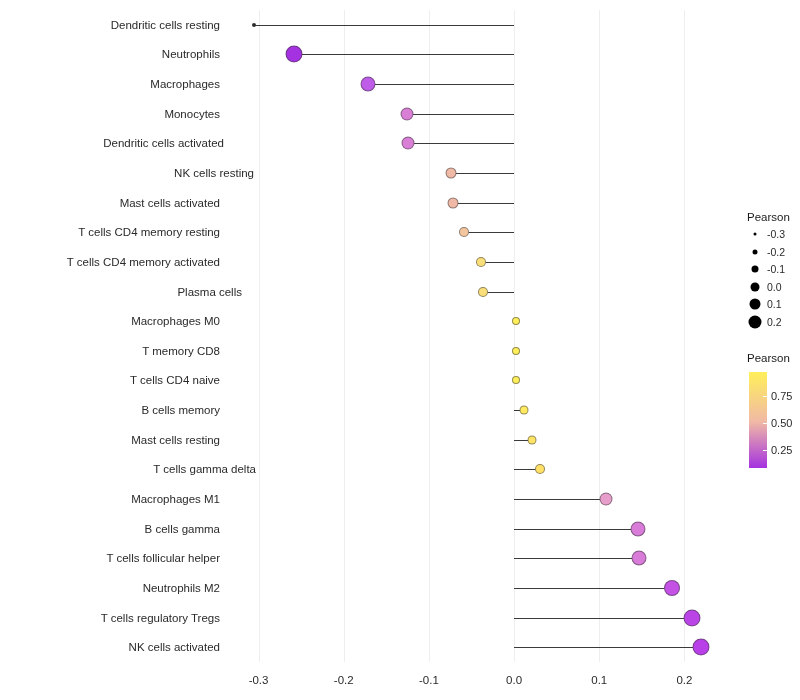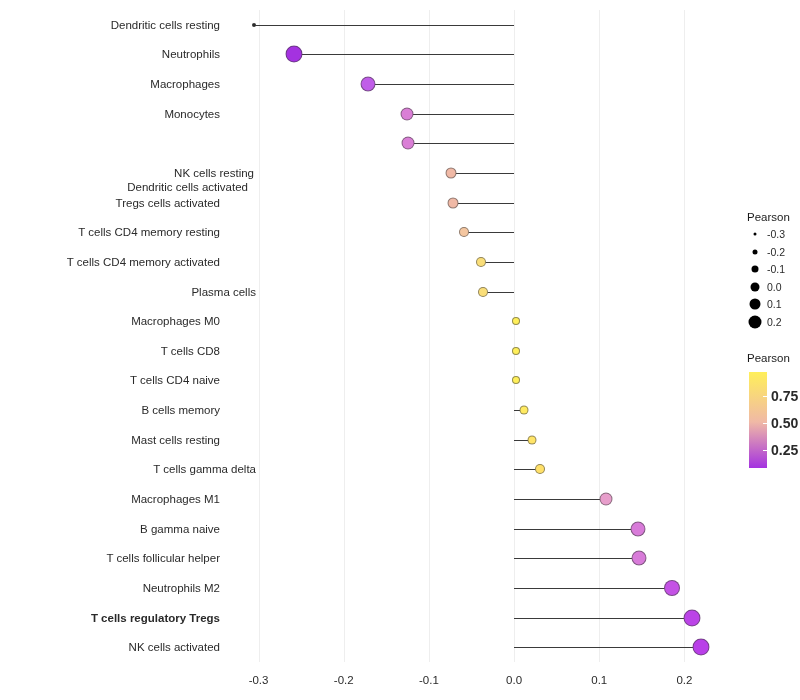--- a/index.html
+++ b/index.html
@@ -78,25 +78,24 @@
     background: #000000;
     transform: translate(-50%, -50%);
   }
   .colorbar {
     position: absolute;
     width: 18px;
     border: 0;
   }
   .cbar-tick-label {
     position: absolute;
-    font-size: 14px;
+    font-size: 11px;
     color: #2a2a2a;
     transform: translateY(-50%);
     white-space: nowrap;
-    font-weight: bold;
   }
   .cbar-tick {
     position: absolute;
     height: 1px;
     width: 4px;
     background: #ffffff;
   }
 </style>
 </head>
 <body>
@@ -120,69 +119,69 @@
       <div class="pt" style="left: 254.293px; top: 24.8182px; width: 4px; height: 4px; background: rgb(42, 42, 42);"></div>
       <div class="ylabel" style="top: 54.4545px; right: 580px;">Neutrophils</div>
       <div class="seg" style="left: 294.324px; top: 54.4545px; width: 219.745px;"></div>
       <div class="pt" style="left: 294.324px; top: 54.4545px; width: 17px; height: 17px; background: rgb(164, 50, 224);"></div>
       <div class="ylabel" style="top: 84.0909px; right: 580px;">Macrophages</div>
       <div class="seg" style="left: 367.572px; top: 84.0909px; width: 146.497px;"></div>
       <div class="pt" style="left: 367.572px; top: 84.0909px; width: 15px; height: 15px; background: rgb(192, 93, 232);"></div>
       <div class="ylabel" style="top: 113.727px; right: 580px;">Monocytes</div>
       <div class="seg" style="left: 406.752px; top: 113.727px; width: 107.317px;"></div>
       <div class="pt" style="left: 406.752px; top: 113.727px; width: 13px; height: 13px; background: rgb(218, 127, 214);"></div>
-      <div class="ylabel" style="top: 143.364px; right: 552px; margin-top: 44px;">Dendritic cells activated</div>
+      <div class="ylabel" style="top: 143.364px; right: 576px;">Dendritic cells activated</div>
       <div class="seg" style="left: 408.455px; top: 143.364px; width: 105.614px;"></div>
       <div class="pt" style="left: 408.455px; top: 143.364px; width: 13px; height: 13px; background: rgb(218, 127, 214);"></div>
       <div class="ylabel" style="top: 173px; right: 546px;">NK cells resting</div>
       <div class="seg" style="left: 451.041px; top: 173px; width: 63.0276px;"></div>
       <div class="pt" style="left: 451.041px; top: 173px; width: 11px; height: 11px; background: rgb(240, 185, 166);"></div>
-      <div class="ylabel" style="top: 202.636px; right: 580px;">Tregs cells activated</div>
+      <div class="ylabel" style="top: 202.636px; right: 580px;">Mast cells activated</div>
       <div class="seg" style="left: 452.745px; top: 202.636px; width: 61.3241px;"></div>
       <div class="pt" style="left: 452.745px; top: 202.636px; width: 11px; height: 11px; background: rgb(240, 185, 166);"></div>
       <div class="ylabel" style="top: 232.273px; right: 580px;">T cells CD4 memory resting</div>
       <div class="seg" style="left: 463.817px; top: 232.273px; width: 50.2517px;"></div>
       <div class="pt" style="left: 463.817px; top: 232.273px; width: 10px; height: 10px; background: rgb(244, 198, 160);"></div>
       <div class="ylabel" style="top: 261.909px; right: 580px;">T cells CD4 memory activated</div>
       <div class="seg" style="left: 480.852px; top: 261.909px; width: 33.2172px;"></div>
       <div class="pt" style="left: 480.852px; top: 261.909px; width: 10px; height: 10px; background: rgb(250, 222, 121);"></div>
-      <div class="ylabel" style="top: 291.545px; right: 544px;">Plasma cells</div>
+      <div class="ylabel" style="top: 291.545px; right: 558px;">Plasma cells</div>
       <div class="seg" style="left: 482.555px; top: 291.545px; width: 31.5138px;"></div>
       <div class="pt" style="left: 482.555px; top: 291.545px; width: 10px; height: 10px; background: rgb(250, 222, 121);"></div>
       <div class="ylabel" style="top: 321.182px; right: 580px;">Macrophages M0</div>
       <div class="seg" style="left: 514.069px; top: 321.182px; width: 1.70345px;"></div>
       <div class="pt" style="left: 515.772px; top: 321.182px; width: 8px; height: 8px; background: rgb(255, 239, 90);"></div>
-      <div class="ylabel" style="top: 350.818px; right: 580px;">T cells CD8</div>
+      <div class="ylabel" style="top: 350.818px; right: 580px;">T memory CD8</div>
       <div class="seg" style="left: 514.069px; top: 350.818px; width: 1.70345px;"></div>
       <div class="pt" style="left: 515.772px; top: 350.818px; width: 8px; height: 8px; background: rgb(255, 239, 90);"></div>
       <div class="ylabel" style="top: 380.455px; right: 580px;">T cells CD4 naive</div>
       <div class="seg" style="left: 514.069px; top: 380.455px; width: 1.70345px;"></div>
       <div class="pt" style="left: 515.772px; top: 380.455px; width: 8px; height: 8px; background: rgb(255, 239, 90);"></div>
       <div class="ylabel" style="top: 410.091px; right: 580px;">B cells memory</div>
       <div class="seg" style="left: 514.069px; top: 410.091px; width: 10.2207px;"></div>
       <div class="pt" style="left: 524.29px; top: 410.091px; width: 9px; height: 9px; background: rgb(255, 234, 98);"></div>
       <div class="ylabel" style="top: 439.727px; right: 580px;">Mast cells resting</div>
       <div class="seg" style="left: 514.069px; top: 439.727px; width: 17.8862px;"></div>
       <div class="pt" style="left: 531.955px; top: 439.727px; width: 9px; height: 9px; background: rgb(255, 228, 104);"></div>
       <div class="ylabel" style="top: 469.364px; right: 544px;">T cells gamma delta</div>
       <div class="seg" style="left: 514.069px; top: 469.364px; width: 26.4034px;"></div>
       <div class="pt" style="left: 540.472px; top: 469.364px; width: 10px; height: 10px; background: rgb(255, 224, 105);"></div>
       <div class="ylabel" style="top: 499px; right: 580px;">Macrophages M1</div>
       <div class="seg" style="left: 514.069px; top: 499px; width: 91.9862px;"></div>
       <div class="pt" style="left: 606.055px; top: 499px; width: 13px; height: 13px; background: rgb(231, 158, 203);"></div>
-      <div class="ylabel" style="top: 528.636px; right: 580px;">B gamma naive</div>
+      <div class="ylabel" style="top: 528.636px; right: 580px;">B cells gamma</div>
       <div class="seg" style="left: 514.069px; top: 528.636px; width: 124.352px;"></div>
       <div class="pt" style="left: 638.421px; top: 528.636px; width: 15px; height: 15px; background: rgb(216, 123, 217);"></div>
       <div class="ylabel" style="top: 558.273px; right: 580px;">T cells follicular helper</div>
       <div class="seg" style="left: 514.069px; top: 558.273px; width: 125.203px;"></div>
       <div class="pt" style="left: 639.272px; top: 558.273px; width: 15px; height: 15px; background: rgb(216, 123, 217);"></div>
       <div class="ylabel" style="top: 587.909px; right: 580px;">Neutrophils M2</div>
       <div class="seg" style="left: 514.069px; top: 587.909px; width: 158.421px;"></div>
       <div class="pt" style="left: 672.49px; top: 587.909px; width: 16px; height: 16px; background: rgb(196, 82, 229);"></div>
-      <div class="ylabel" style="top: 617.545px; right: 580px; font-weight: bold;">T cells regulatory  Tregs</div>
+      <div class="ylabel" style="top: 617.545px; right: 580px;">T cells regulatory  Tregs</div>
       <div class="seg" style="left: 514.069px; top: 617.545px; width: 178.01px;"></div>
       <div class="pt" style="left: 692.079px; top: 617.545px; width: 17px; height: 17px; background: rgb(187, 68, 231);"></div>
       <div class="ylabel" style="top: 647.182px; right: 580px;">NK cells activated</div>
       <div class="seg" style="left: 514.069px; top: 647.182px; width: 186.528px;"></div>
       <div class="pt" style="left: 700.597px; top: 647.182px; width: 17px; height: 17px; background: rgb(185, 63, 232);"></div>
       <div class="legend-title" style="left: 747px; top: 211px; text-align: right;">Pearson</div>
       <div class="legend-dot" style="left: 755px; top: 234px; width: 3px; height: 3px;"></div>
       <div class="legend-key-label" style="left: 767px; top: 234px;">-0.3</div>
       <div class="legend-dot" style="left: 755px; top: 251.5px; width: 5px; height: 5px;"></div>
       <div class="legend-key-label" style="left: 767px; top: 251.5px;">-0.2</div>

